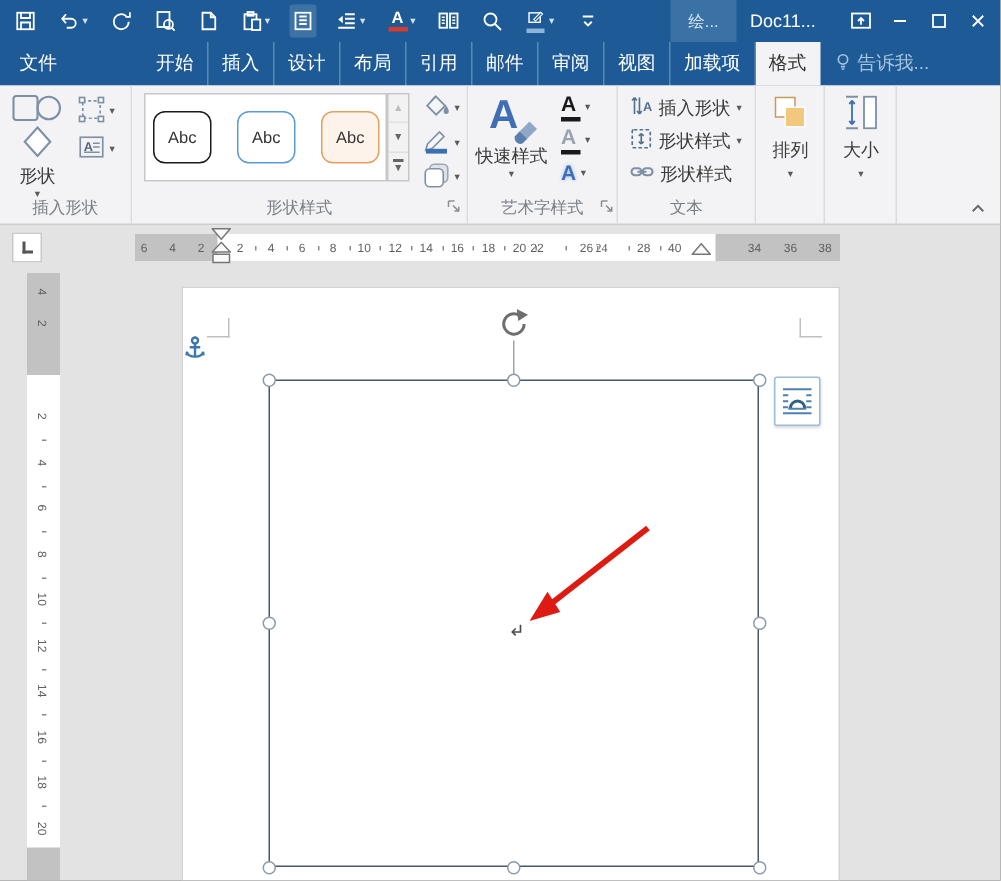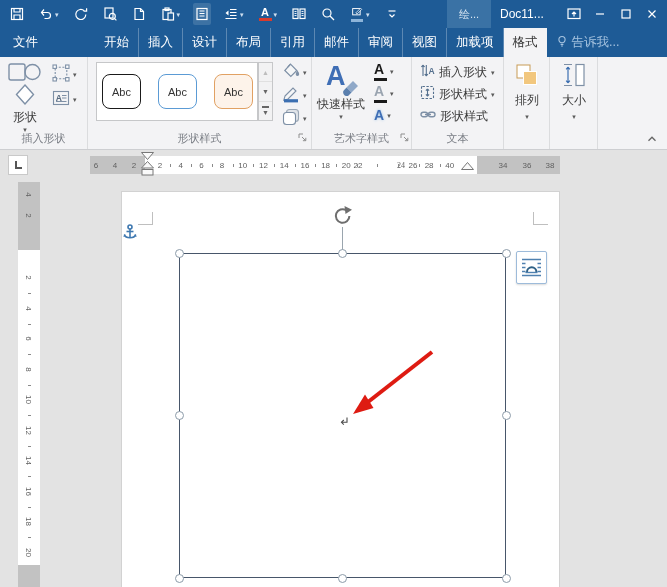--- a/index.html
+++ b/index.html
@@ -409,21 +409,21 @@
         <span class="rnum" style="left: 111.4px;">6</span>
         <span class="rnum" style="left: 132.1px;">8</span>
         <span class="rnum" style="left: 152.8px;">10</span>
         <span class="rnum" style="left: 173.5px;">12</span>
         <span class="rnum" style="left: 194.2px;">14</span>
         <span class="rnum" style="left: 214.9px;">16</span>
         <span class="rnum" style="left: 235.6px;">18</span>
         <span class="rnum" style="left: 256.3px;">20</span>
         <span class="rnum" style="left: 268px;">22</span>
         <span class="rnum" style="left: 311px; font-family: Liberation Serif, serif;">24</span>
-        <span class="rnum" style="left: 323px;">26</span>
+        <span class="rnum" style="left: 301px;">26</span>
         <span class="rnum" style="left: 339.1px;">28</span>
         <span class="rnum" style="left: 359.8px;">40</span>
         <span class="rnum" style="left: 413px;">34</span>
         <span class="rnum" style="left: 437px;">36</span>
         <span class="rnum" style="left: 460px;">38</span>
         <span class="htick" style="left: 80.4px;"></span>
         <span class="htick" style="left: 101.1px;"></span>
         <span class="htick" style="left: 121.8px;"></span>
         <span class="htick" style="left: 142.5px;"></span>
         <span class="htick" style="left: 163.2px;"></span>

